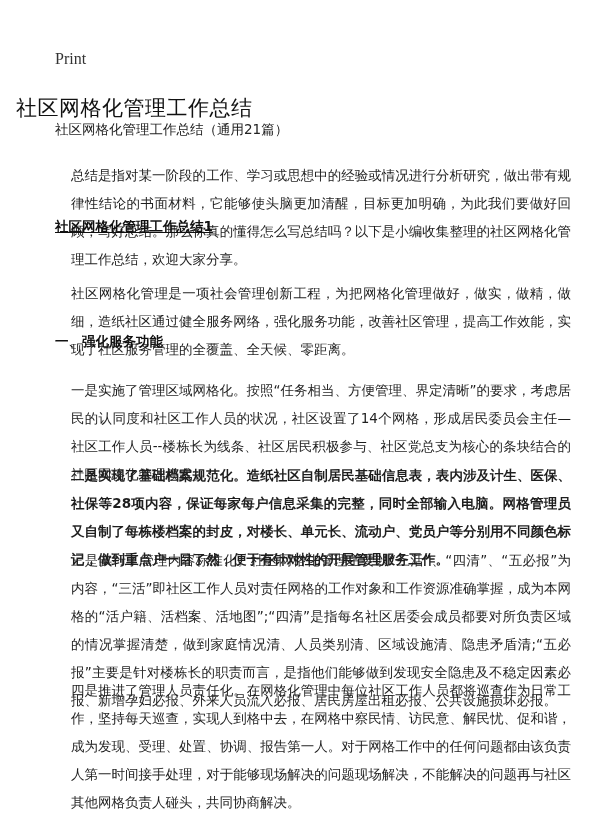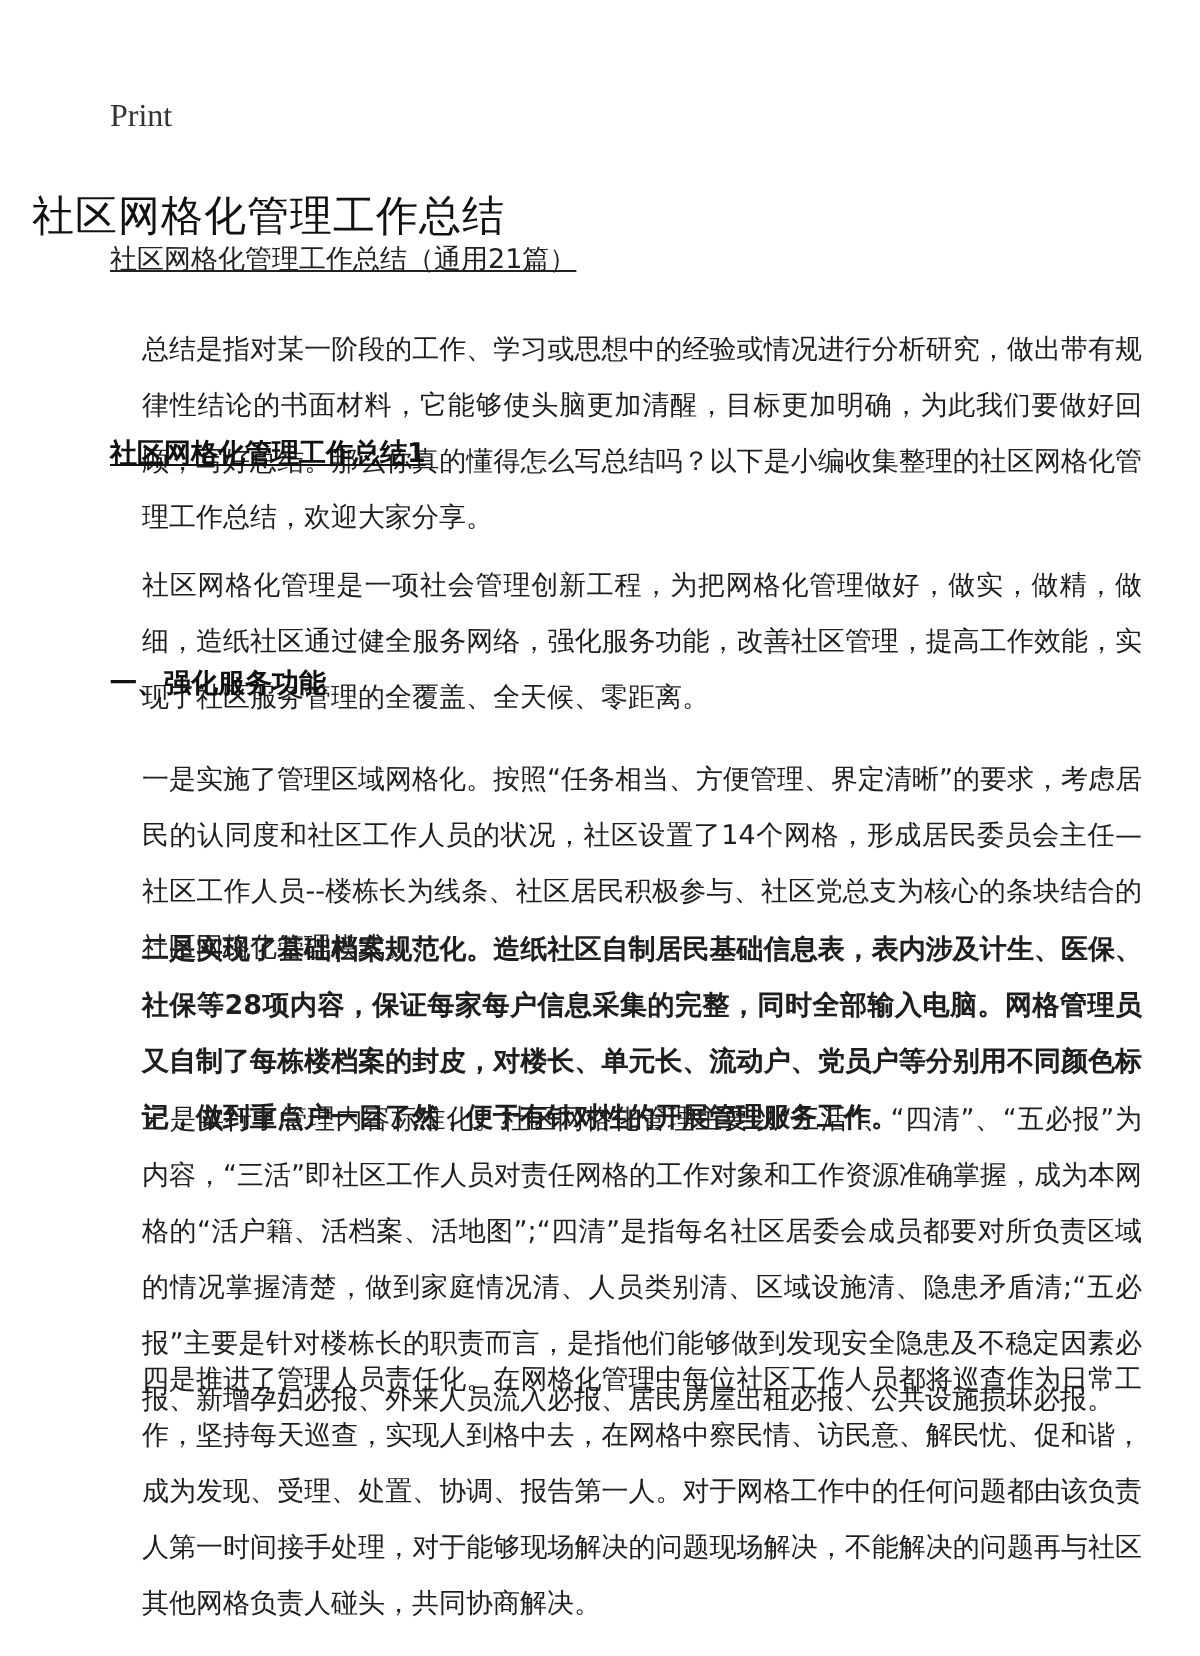--- a/index.html
+++ b/index.html
@@ -34,21 +34,20 @@
       color: #111;
       margin: 16px;
       letter-spacing: 0.5px;
     }
     .subtitle {
       position: absolute;
       left: 55px;
       top: 121px;
       font-size: 13.5px;
       color: #222;
-      text-decoration: underline;
     }
     .block {
       position: absolute;
       left: 55px;
       width: 500px;
       font-size: 13.5px;
       line-height: 28px;
       color: #1e1e1e;
       margin: 16px;
       text-align: justify;

